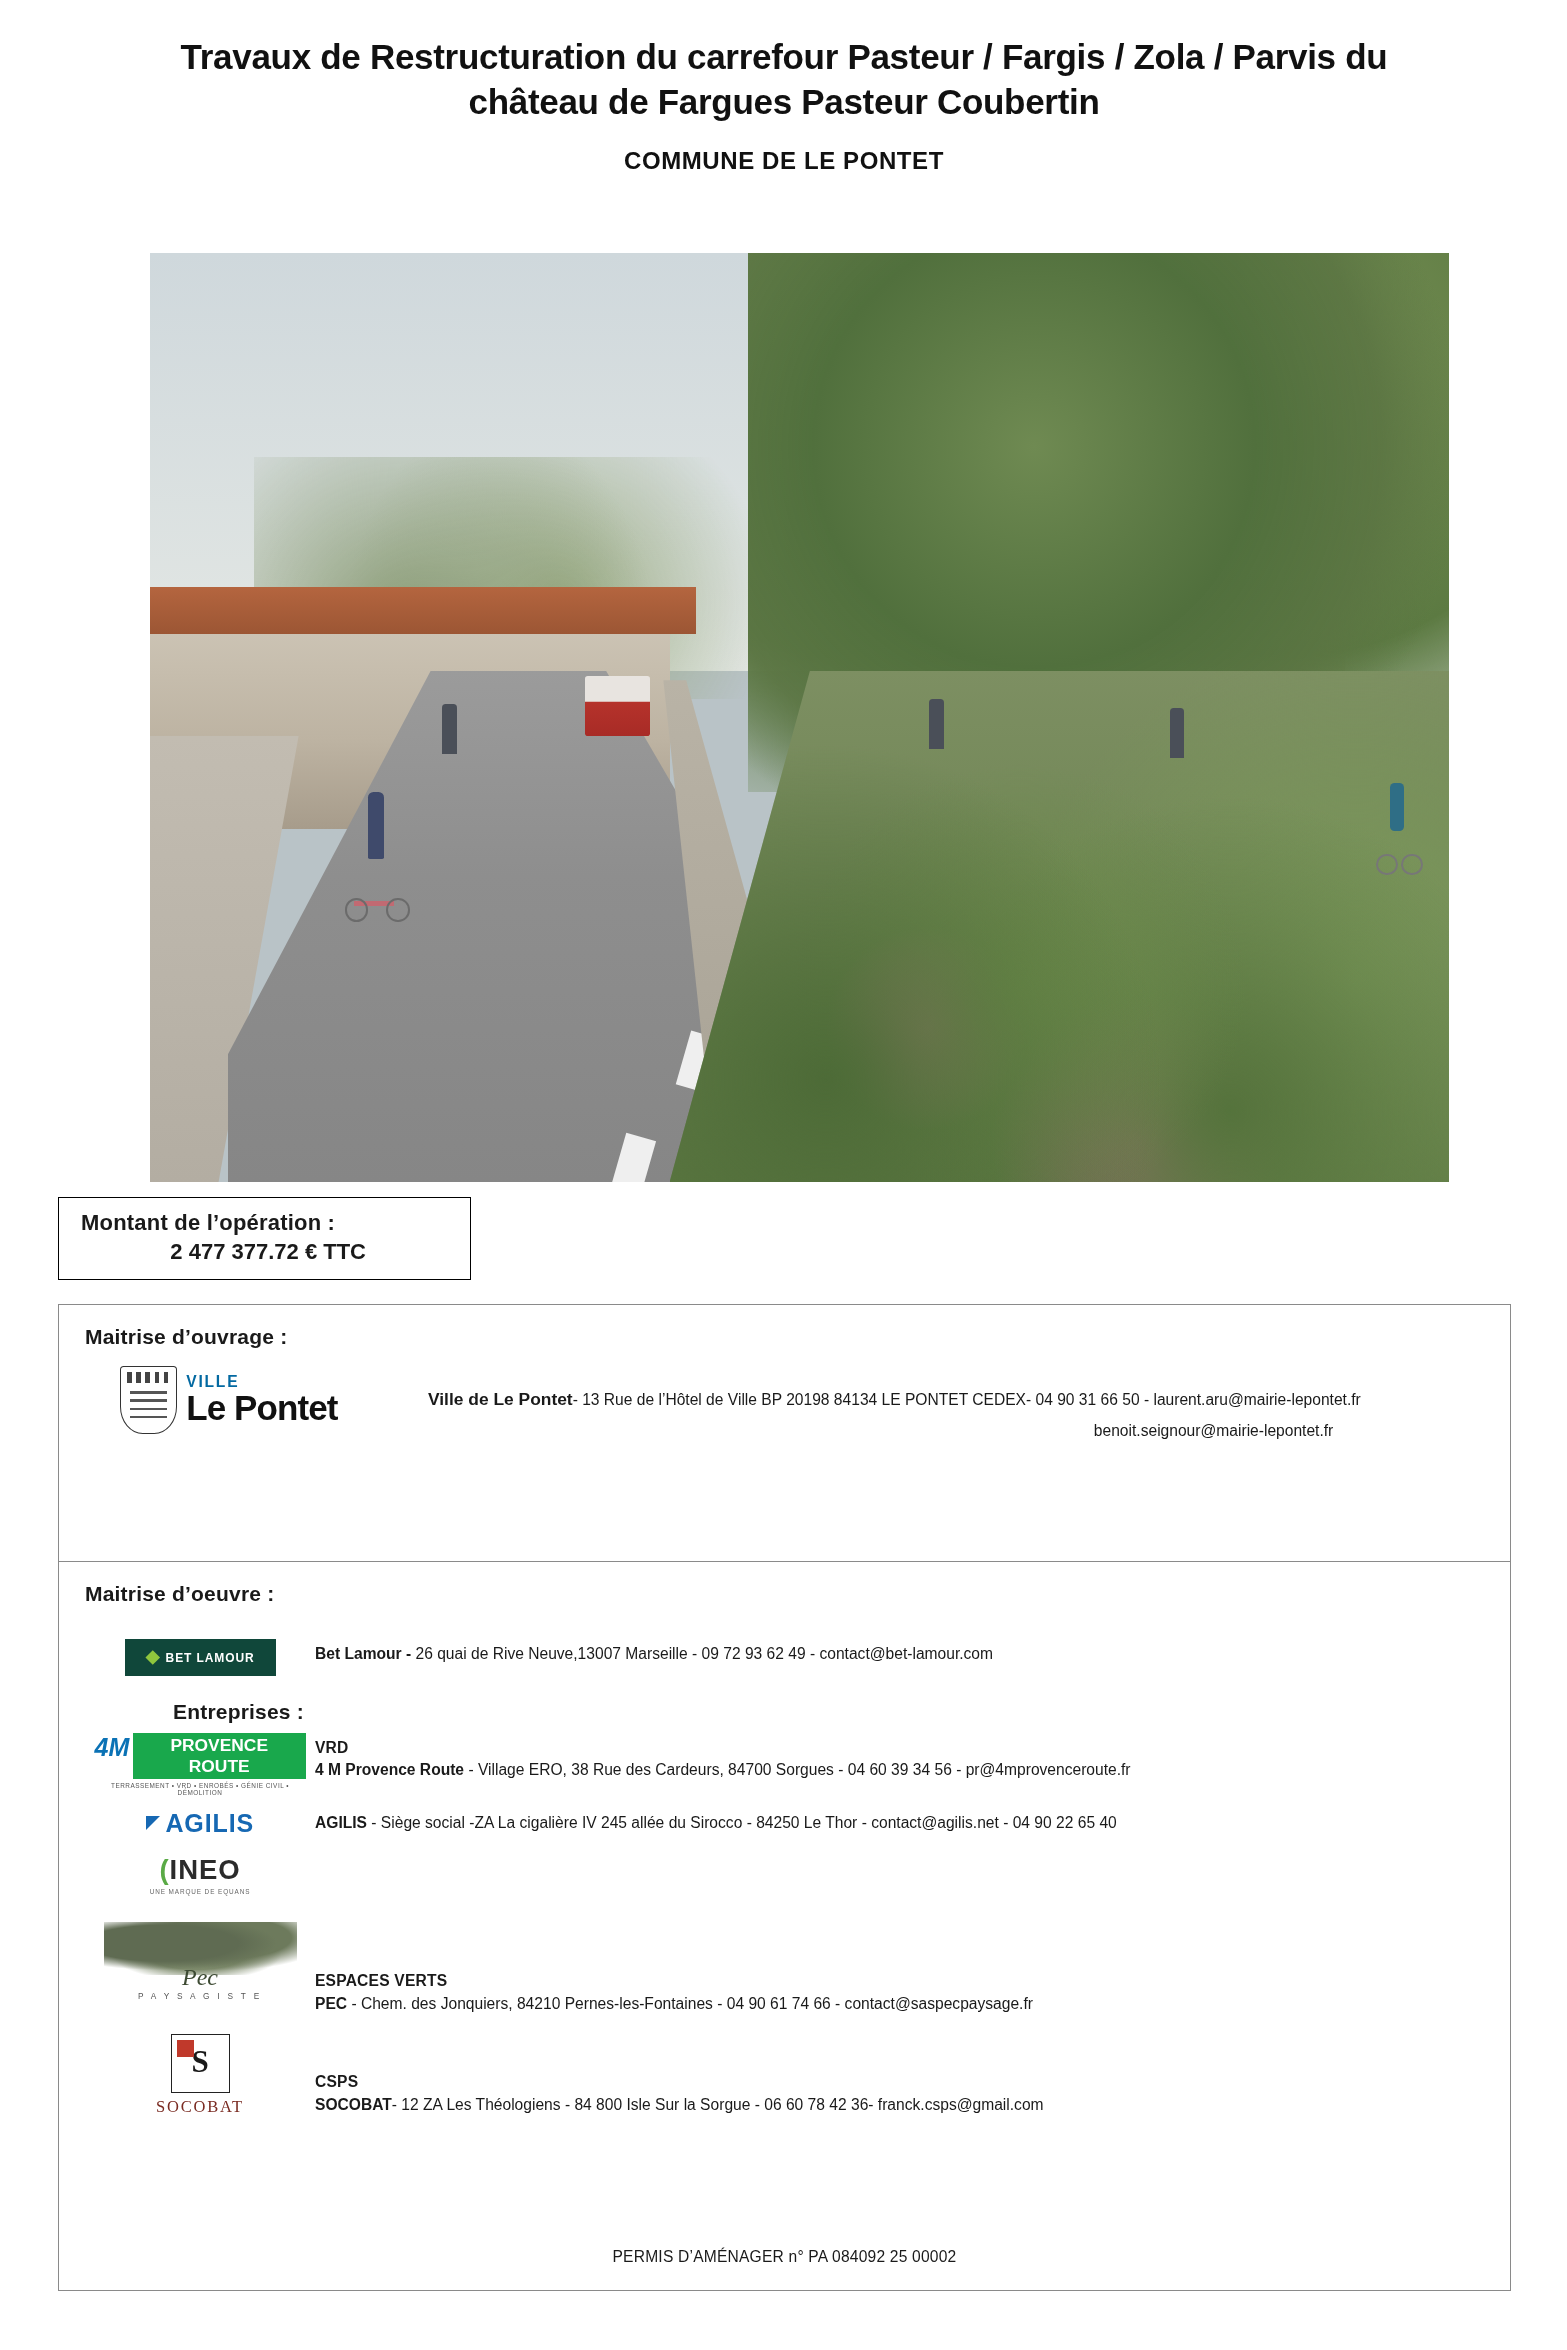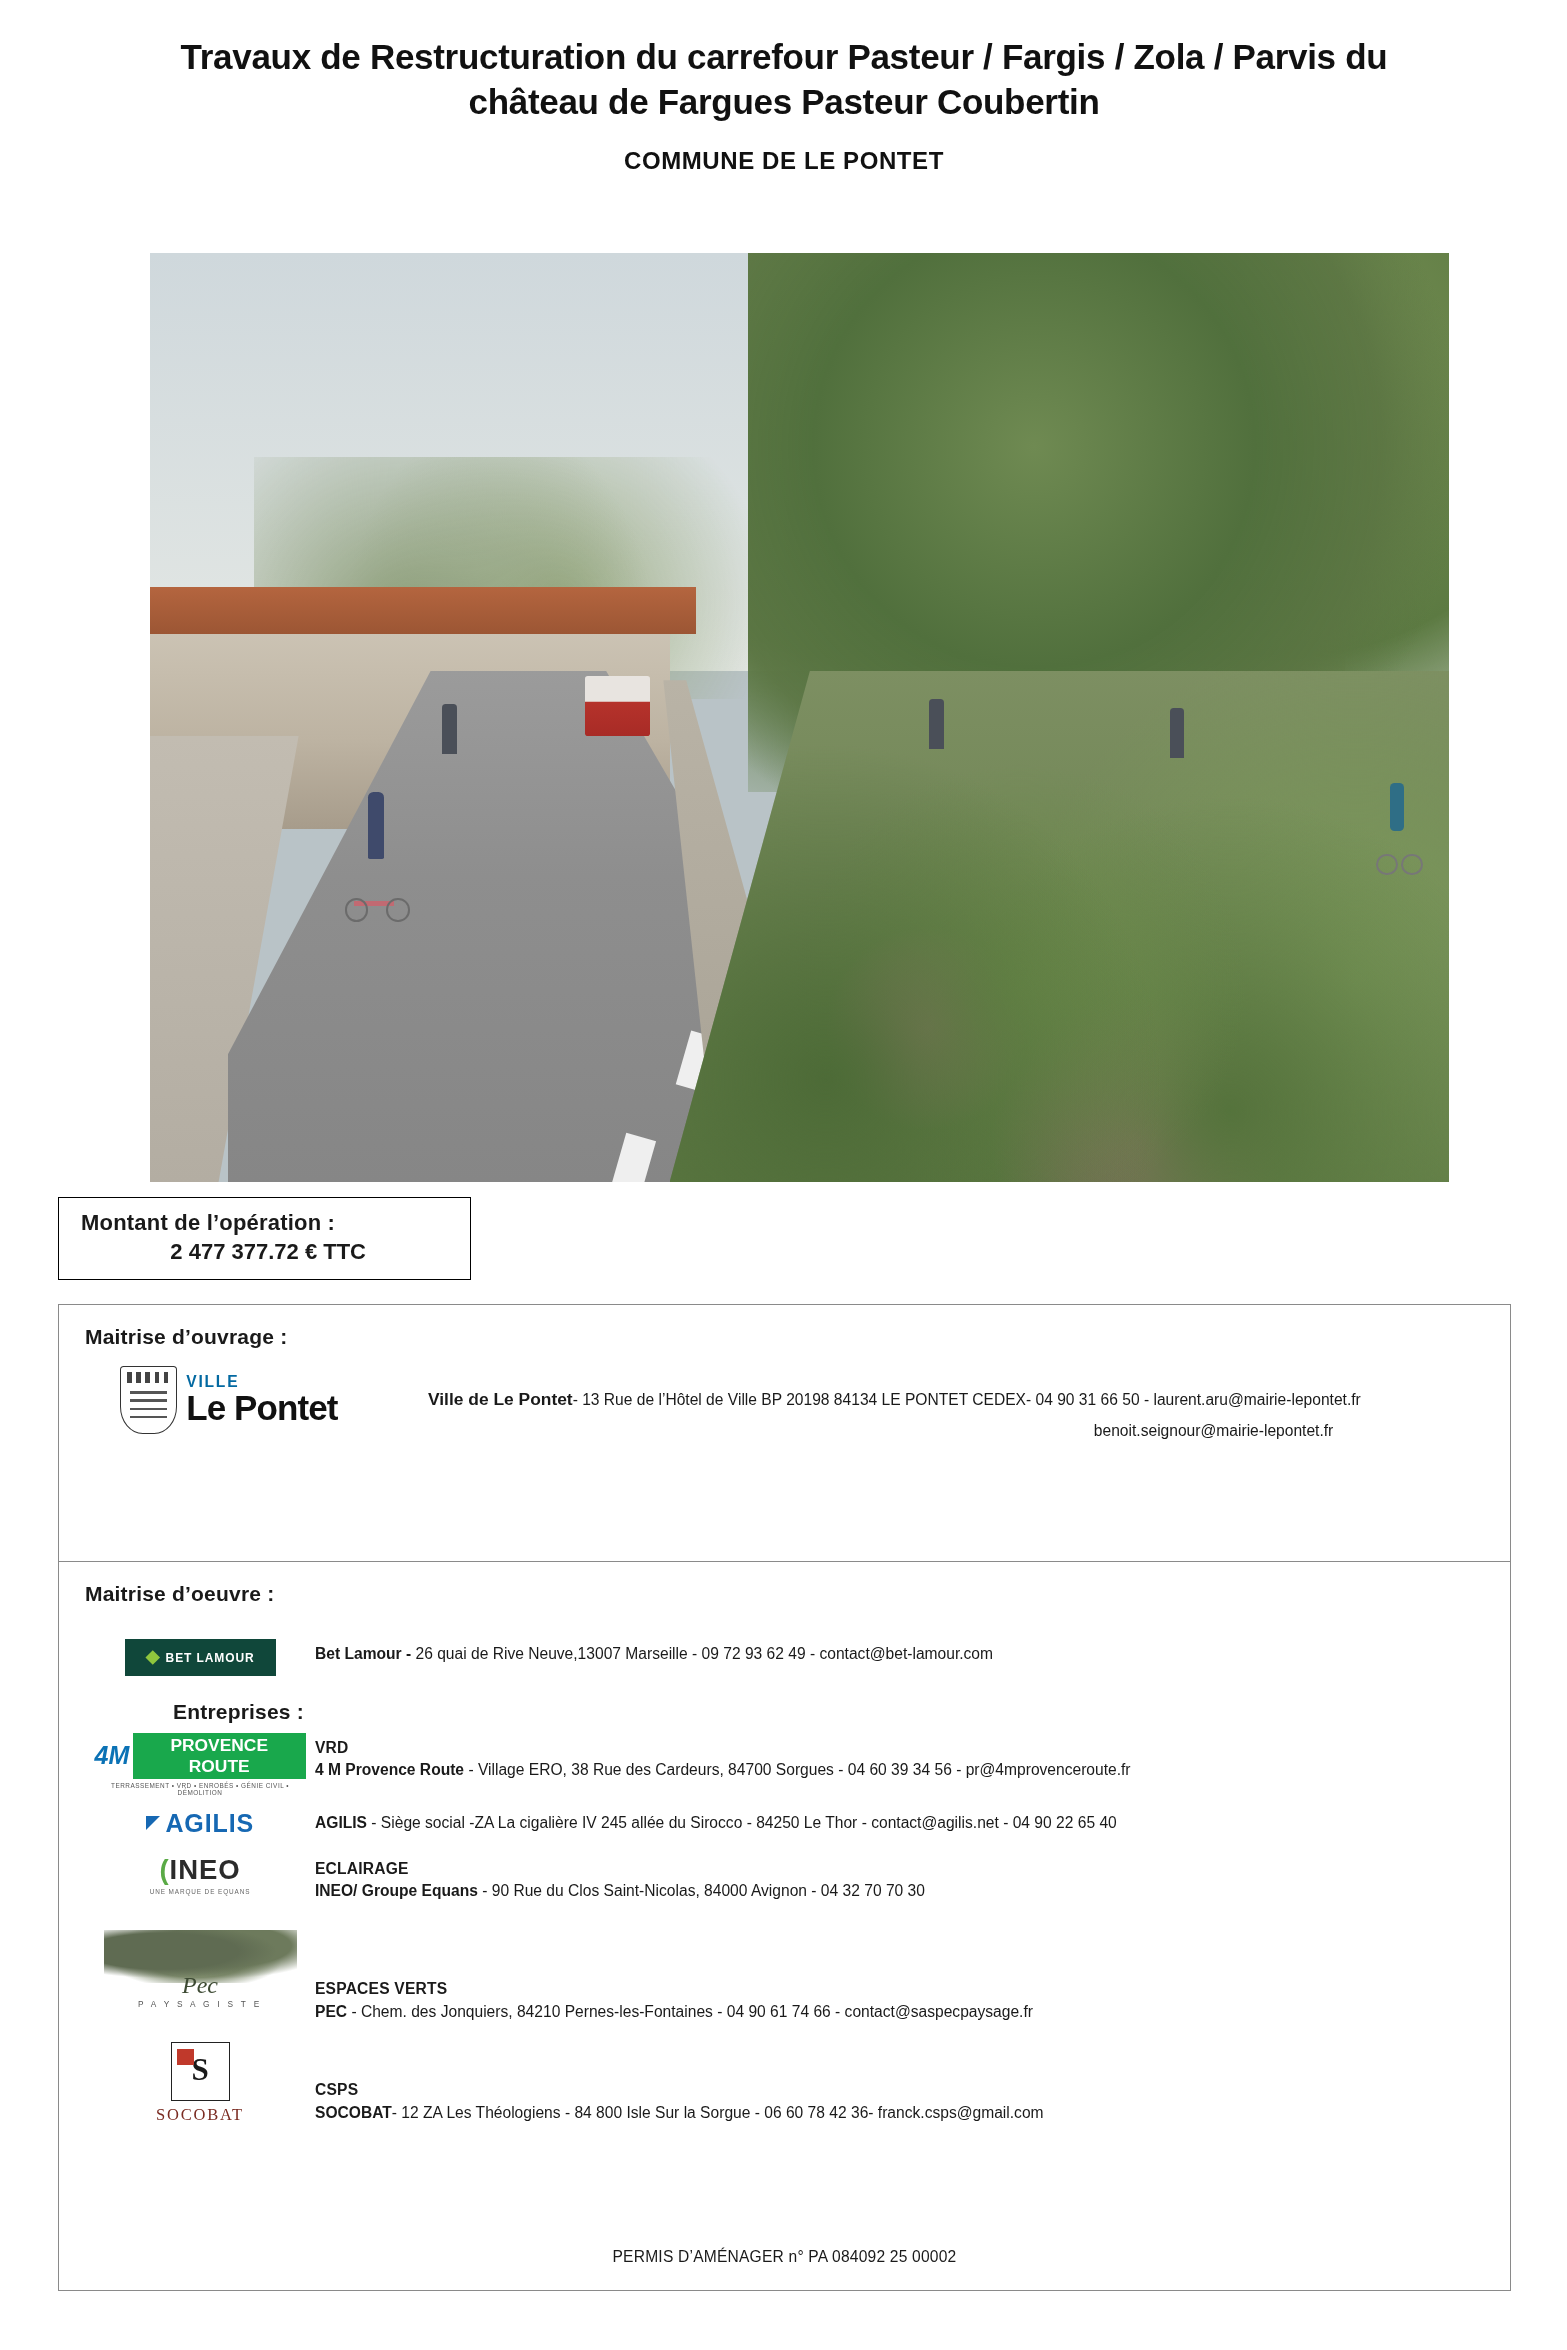--- a/index.html
+++ b/index.html
@@ -259,21 +259,21 @@
     font-size: 12px; font-weight: bold; letter-spacing: 0.9px;
   }
   .logo-betlamour .leaf {
     width: 14.7px; height: 14.7px; background: #8fc63d;
     clip-path: polygon(50% 0, 100% 50%, 50% 100%, 0 50%);
   }
   .logo-4m {
     width: 211px; text-align:center; font-family:"Liberation Sans",sans-serif;
   }
   .logo-4m .bar {
-    display:flex; align-items:center; justify-content:flex-start;
+    display:flex; align-items:flex-start; justify-content:flex-start;
   }
   .logo-4m .m4 { color:#0b72b5; font-size:25px; font-weight:bold; font-style:italic; }
   .logo-4m .pr { background:#19a84c; color:#fff; font-size:17.4px; font-weight:bold; padding:1.8px 7.3px; margin-left:3.7px;}
   .logo-4m .sub { font-size:6.4px; color:#555; letter-spacing:0.5px; margin-top:2.8px;}
   .logo-agilis { display:flex; align-items:center; gap:5.5px; }
   .logo-agilis .tri { width:0;height:0;border-left:14.7px solid #1668b3;border-bottom:14.7px solid transparent;}
   .logo-agilis .t { font-size:25px; font-weight:bold; color:#1668b3; letter-spacing:0.9px;}
   .logo-ineo { text-align:center; }
   .logo-ineo .main { font-size:27.5px; font-weight:bold; color:#2b2b2b; letter-spacing:0.9px; position:relative;}
   .logo-ineo .main .f { color:#2b2b2b; }
@@ -420,24 +420,20 @@
         </div>
       </div>
 
       <div class="row" style="">
         <div class="logo-cell">
           <div class="logo-ineo">
             <div class="main"><span class="arc">(</span><span class="f">INEO</span></div>
             <div class="sub">UNE MARQUE DE EQUANS</div>
           </div>
         </div>
-        <div class="txt-cell">
-          <div class="cat">ECLAIRAGE</div>
-          <div><span class="cname">INEO/ Groupe Equans</span><span> -  90 Rue du Clos Saint-Nicolas, 84000 Avignon - 04 32 70 70 30</span></div>
-        </div>
       </div>
 
       <div class="row" style="margin-top:27.5px;">
         <div class="logo-cell">
           <div class="logo-pec">
             <div class="tree"></div>
             <div class="word">Pec</div>
             <div class="sub">P A Y S A G I S T E</div>
           </div>
         </div>

